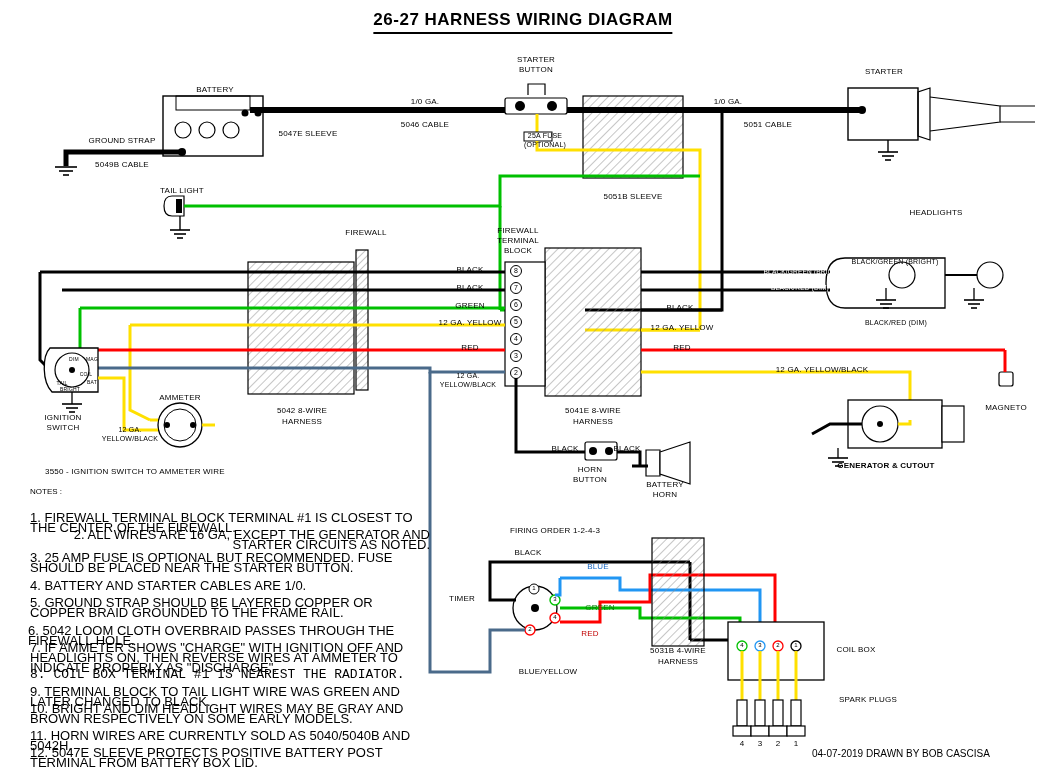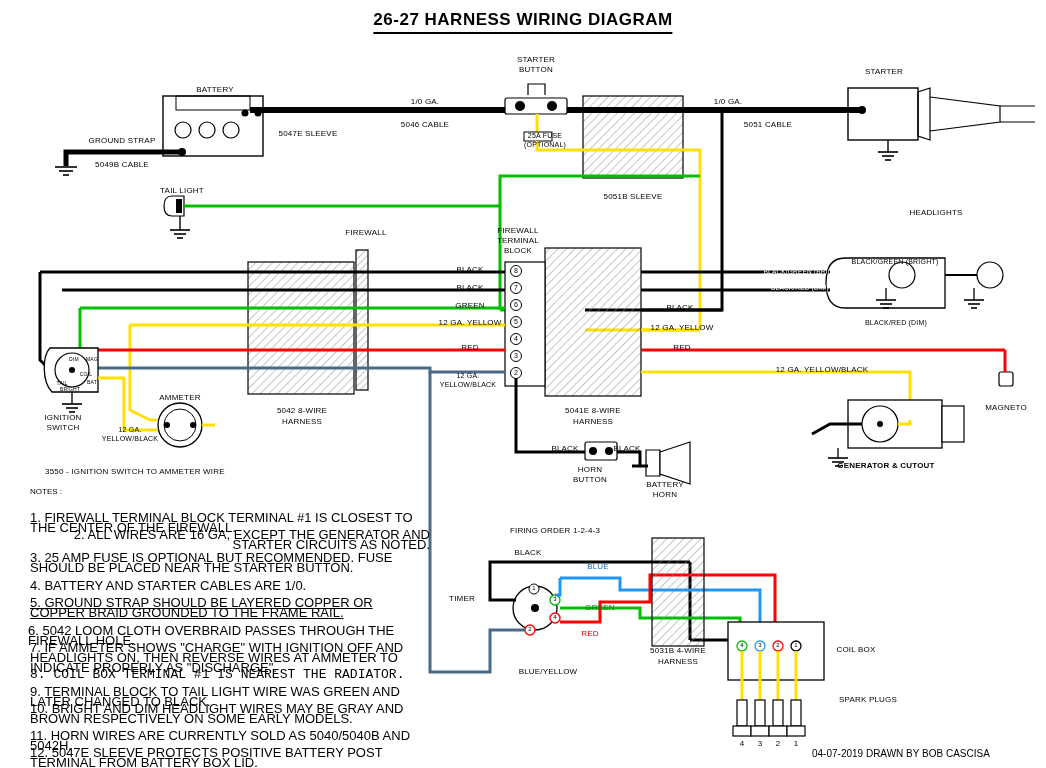--- a/index.html
+++ b/index.html
@@ -320,21 +320,21 @@
   <div class="lbl c" style="left:742px;top:739px;">4</div>
   <div class="lbl c" style="left:760px;top:739px;">3</div>
   <div class="lbl c" style="left:778px;top:739px;">2</div>
   <div class="lbl c" style="left:796px;top:739px;">1</div>
 
   <div class="notes-title">NOTES :</div>
   <div class="note" style="left:30px;top:513px;">1.  FIREWALL TERMINAL BLOCK TERMINAL #1 IS CLOSEST TO THE CENTER OF THE FIREWALL.</div>
   <div class="note" style="left:30px;top:530px;text-align:right;">2.  ALL WIRES ARE 16 GA, EXCEPT THE GENERATOR AND STARTER CIRCUITS AS NOTED.</div>
   <div class="note" style="left:30px;top:553px;">3.  25 AMP FUSE IS OPTIONAL BUT RECOMMENDED. FUSE SHOULD BE PLACED NEAR THE STARTER BUTTON.</div>
   <div class="note" style="left:30px;top:581px;">4.  BATTERY AND STARTER CABLES ARE 1/0.</div>
-  <div class="note" style="left:30px;top:598px;text-decoration:underline;">5.  GROUND STRAP SHOULD BE LAYERED COPPER OR COPPER BRAID GROUNDED TO THE FRAME RAIL.</div>
+  <div class="note" style="left:30px;top:598px;">5.  GROUND STRAP SHOULD BE LAYERED COPPER OR COPPER BRAID GROUNDED TO THE FRAME RAIL.</div>
   <div class="note" style="left:28px;top:626px;">6.  5042 LOOM CLOTH OVERBRAID PASSES THROUGH THE FIREWALL HOLE.</div>
   <div class="note" style="left:30px;top:643px;">7.  IF AMMETER SHOWS "CHARGE" WITH IGNITION OFF AND HEADLIGHTS ON, THEN REVERSE WIRES AT AMMETER TO INDICATE PROPERLY AS "DISCHARGE".</div>
   <div class="note" style="left:30px;top:670px;font-family:Liberation Mono, monospace;">8.  COIL BOX TERMINAL #1 IS NEAREST THE RADIATOR.</div>
   <div class="note" style="left:30px;top:687px;">9.  TERMINAL BLOCK TO TAIL LIGHT WIRE WAS GREEN AND LATER CHANGED TO BLACK.</div>
   <div class="note" style="left:30px;top:704px;">10. BRIGHT AND DIM HEADLIGHT WIRES MAY BE GRAY AND BROWN RESPECTIVELY ON SOME EARLY MODELS.</div>
   <div class="note" style="left:30px;top:731px;">11. HORN WIRES ARE CURRENTLY SOLD AS 5040/5040B AND 5042H.</div>
   <div class="note" style="left:30px;top:748px;">12. 5047E SLEEVE PROTECTS POSITIVE BATTERY POST TERMINAL FROM BATTERY BOX LID.</div>
 
   <div class="footer">04-07-2019 DRAWN BY BOB CASCISA</div>
 </div>

